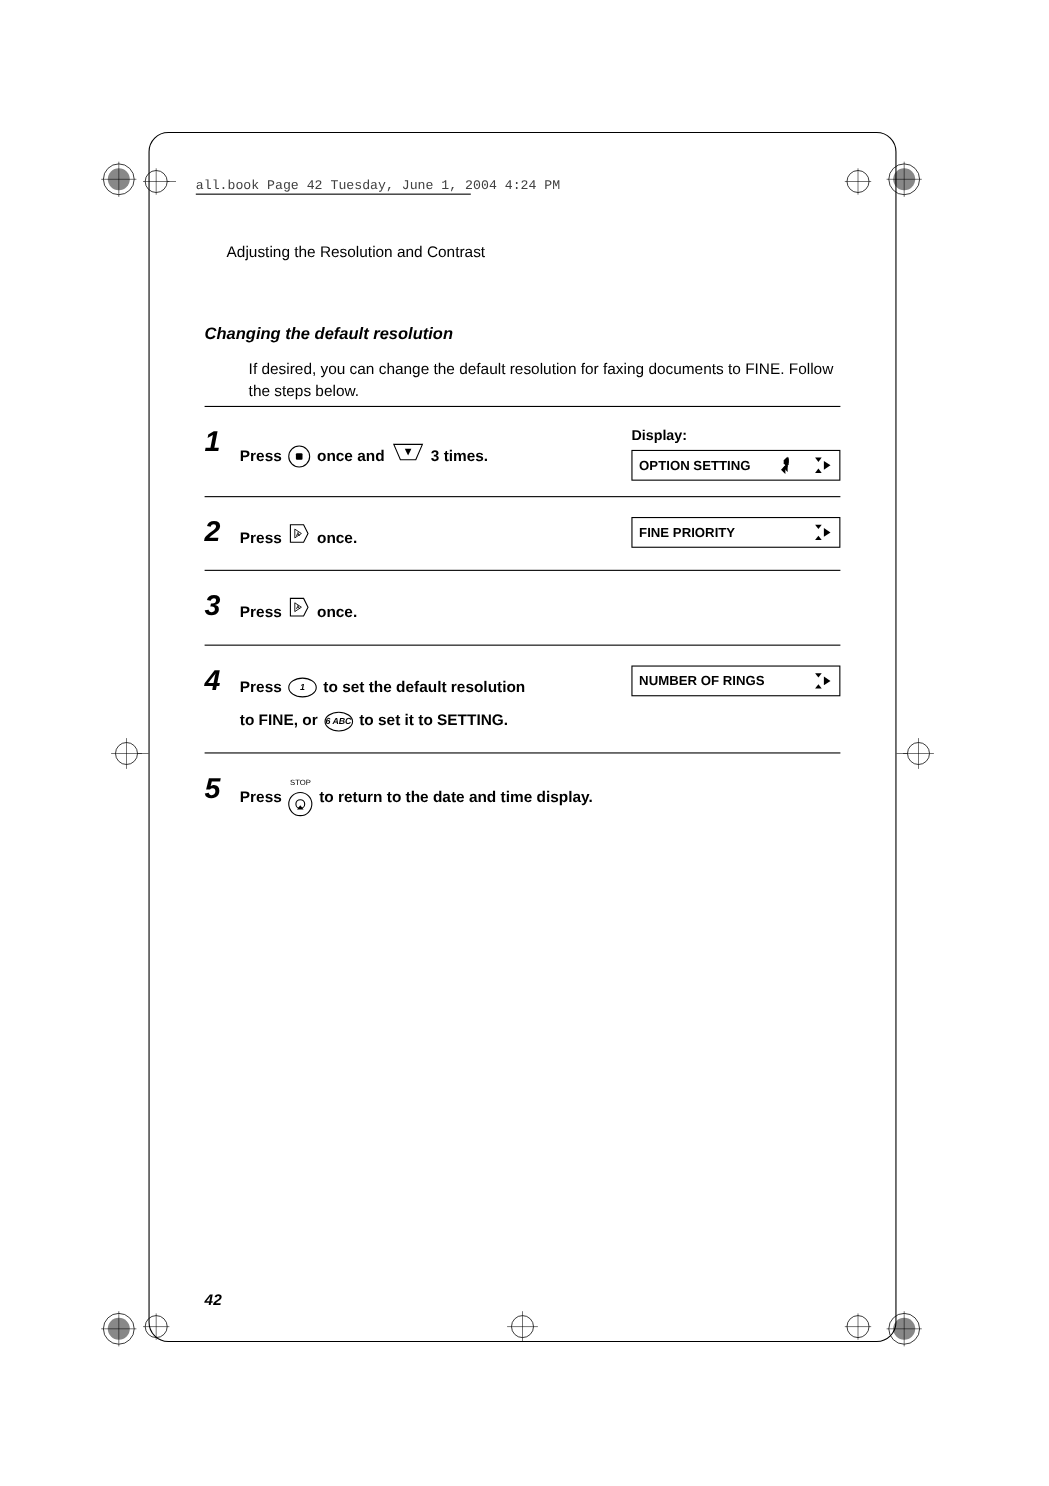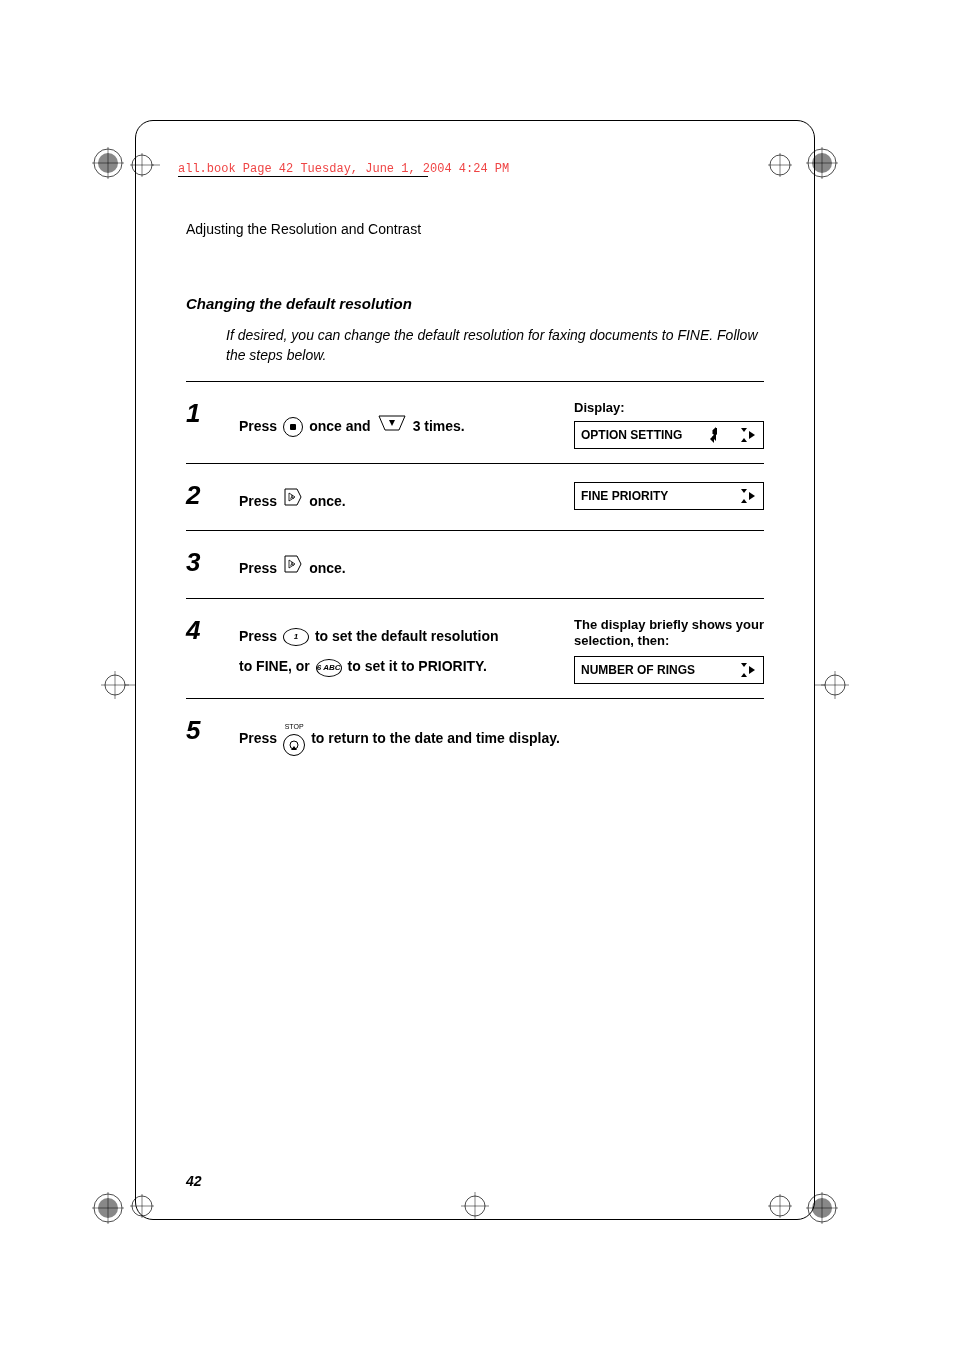--- a/index.html
+++ b/index.html
@@ -19,47 +19,47 @@
     border: 1px solid #000;
     border-radius: 18px;
     padding: 40px 50px 30px 50px;
   }
   .book-header {
     position: absolute;
     left: 178px;
     top: 162px;
     font-family: "Courier New", monospace;
     font-size: 12px;
-    color: #ef4444;
+    color: #404040;
   }
   .book-header-line {
     position: absolute;
     left: 178px;
     top: 176px;
     width: 250px;
     border-top: 0.5px solid #000;
   }
   .chapter-header {
     font-size: 14px;
     margin-top: 60px;
+    margin-left: 20px;
   }
   .section-title {
     font-size: 15px;
     font-style: italic;
     font-weight: bold;
     margin-top: 58px;
     margin-left: 0;
     margin-bottom: 14px;
   }
   .intro {
     font-size: 14px;
     margin-left: 40px;
     line-height: 1.4;
-    margin-bottom: 16px;
-    font-style: italic;
+    margin-bottom: 4px;
   }
   .steps {
     margin-left: 0;
   }
   .step {
     display: flex;
     border-top: 1px solid #000;
     padding: 14px 0 14px 0;
     min-height: 60px;
   }
@@ -75,21 +75,20 @@
   .step-text {
     flex: 1;
     font-size: 14px;
     font-weight: bold;
     padding-top: 8px;
     line-height: 1.8;
     display: flex;
     flex-wrap: wrap;
     align-items: center;
     gap: 20px 4px;
-    margin-left: 21px;
   }
   .step-right {
     width: 190px;
     flex-shrink: 0;
     font-size: 13px;
     font-weight: bold;
     padding-top: 4px;
   }
   .display-label {
     margin-bottom: 6px;
@@ -341,24 +340,23 @@
     </div>
 
     <div class="step">
       <div class="step-num">4</div>
       <div class="step-text" style="display:block; line-height:2.2;">
         <span>Press </span>
         <span class="icon-inline btn-oval">1</span>
         <span> to set the default resolution</span><br>
         <span>to FINE, or </span>
         <span class="icon-inline btn-oval">6 ABC</span>
-        <span> to set it to PRIORITY.</span>
+        <span> to set it to SETTING.</span>
       </div>
       <div class="step-right">
-        <div class="display-note">The display briefly shows your selection, then:</div>
         <div class="lcd">
           <span>NUMBER OF RINGS</span>
           <span class="arrows">
              <svg width="20" height="16">
                <polygon points="5,2 9,5 5,8" fill="#000" transform="translate(0,-2) rotate(90 7 5)"></polygon>
                <polygon points="5,8 9,11 5,14" fill="#000" transform="translate(0,2) rotate(-90 7 11)"></polygon>
                <polygon points="12,4 18,8 12,12" fill="#000"></polygon>
              </svg>
           </span>
         </div>

